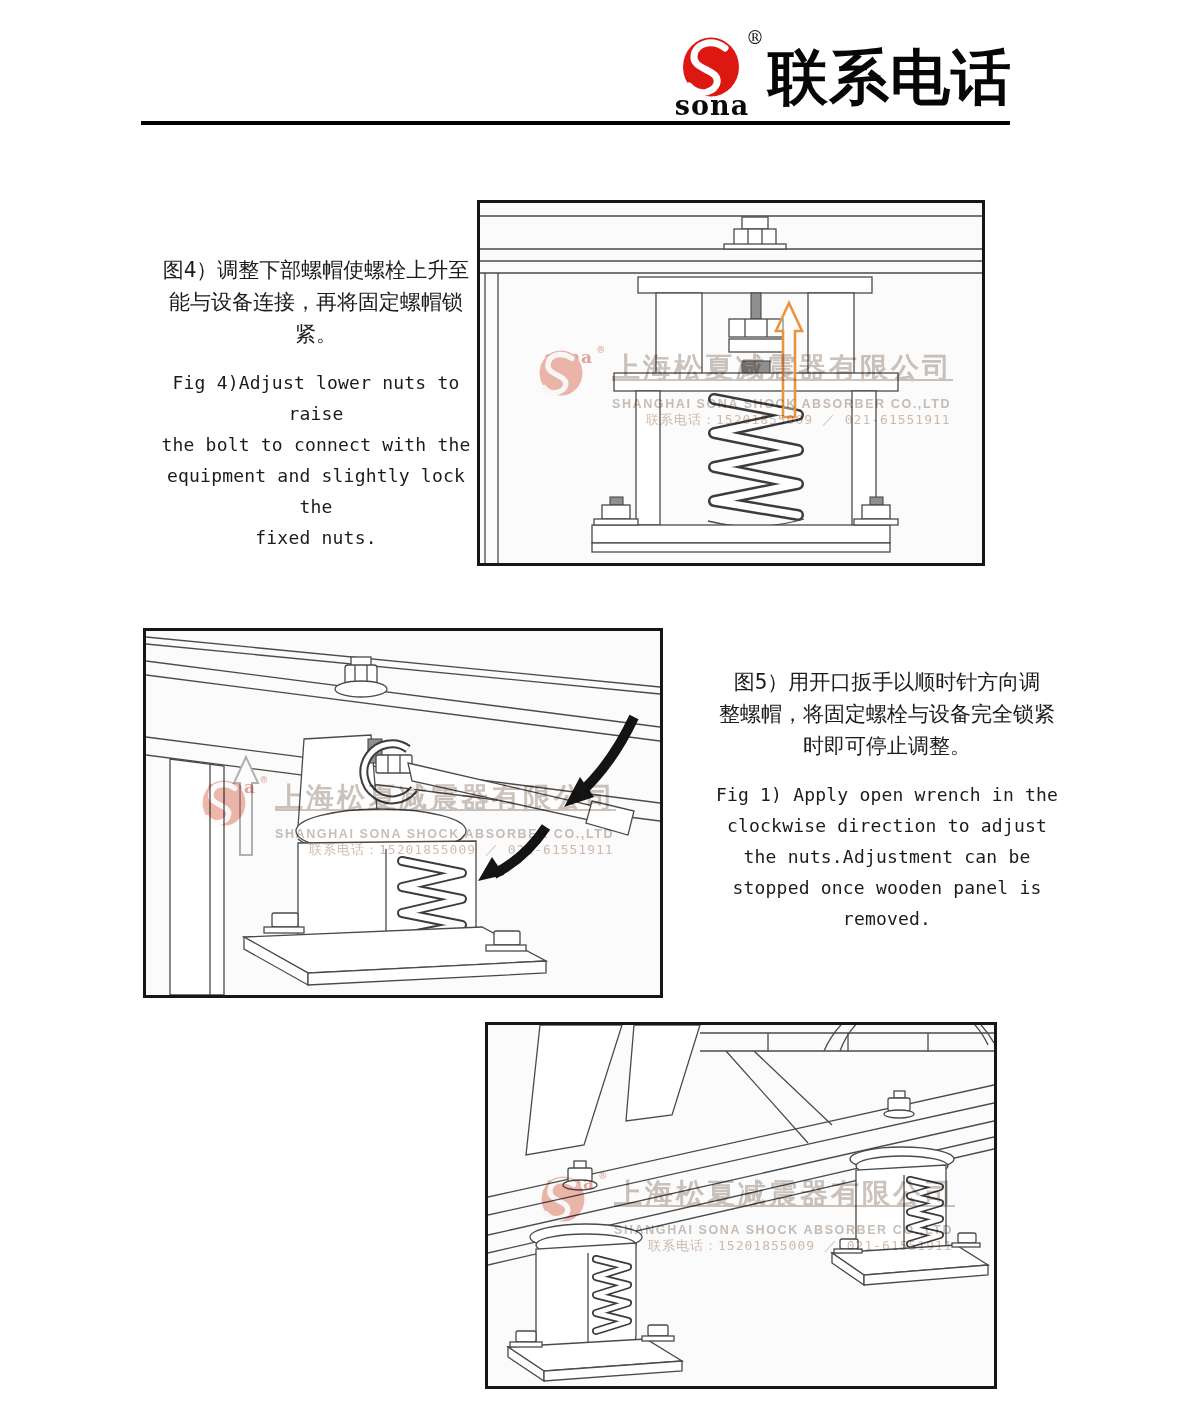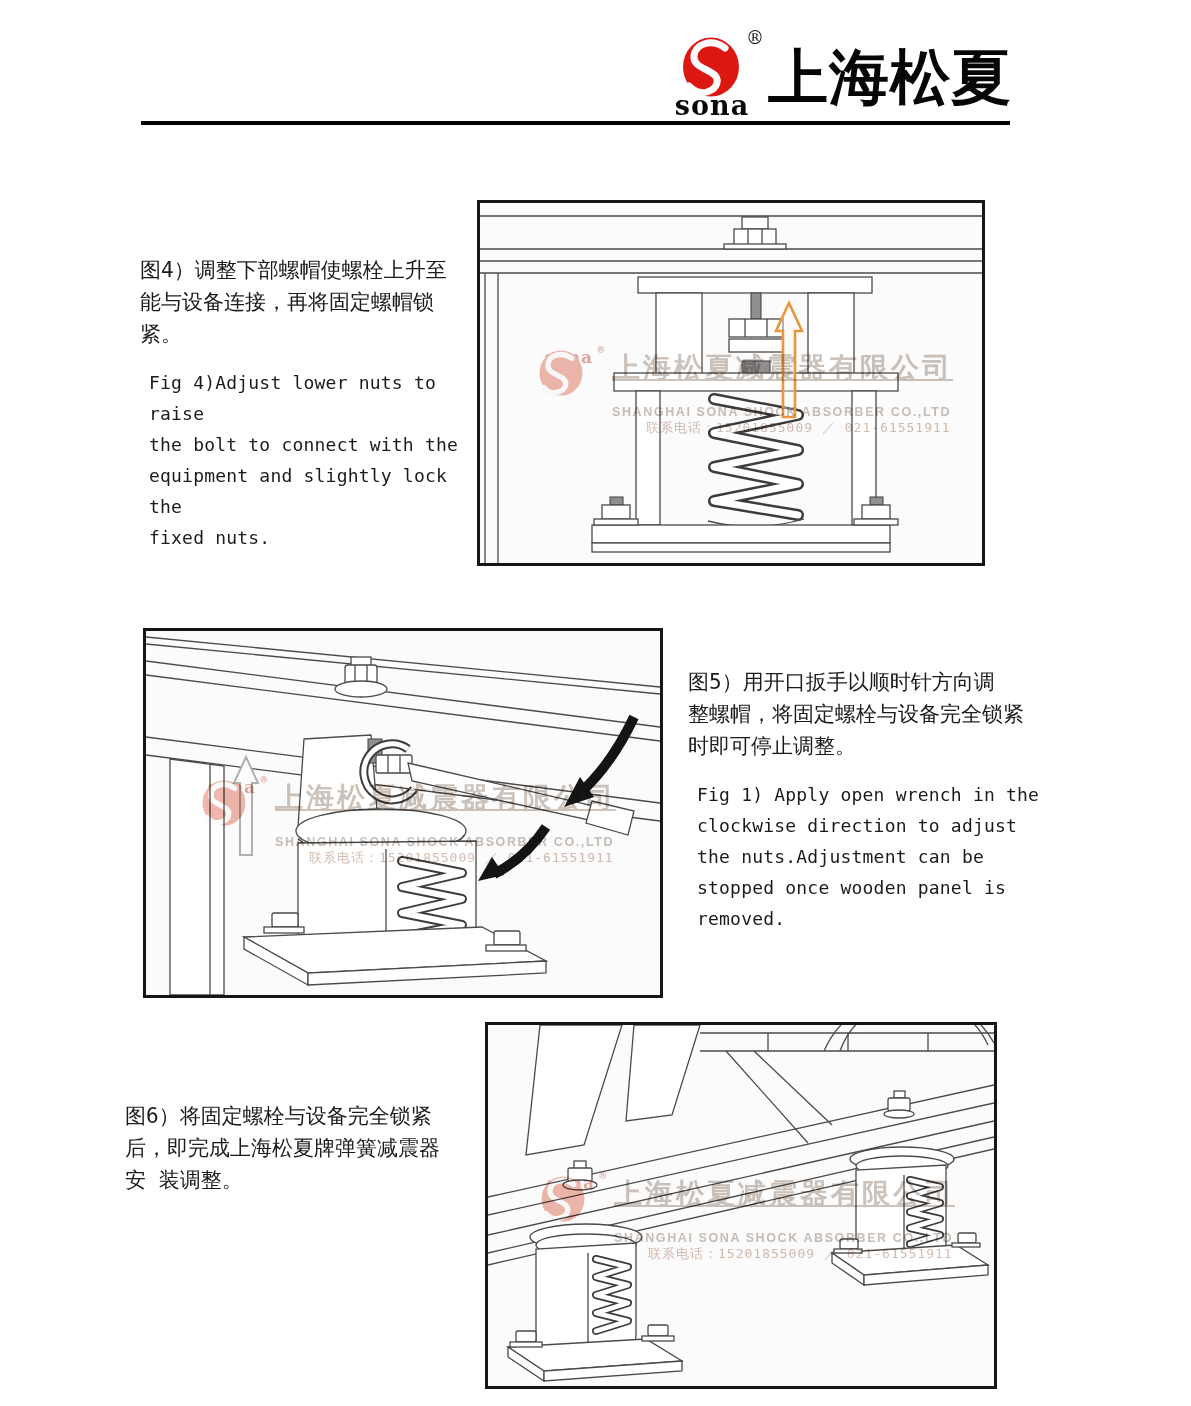--- a/index.html
+++ b/index.html
@@ -11,21 +11,21 @@
   
   .logo-mark{position:absolute;left:681px;top:36px;width:60px;height:62px;}
   .reg-mark{position:absolute;left:746px;top:27px;font-size:18px;color:#101010;
     font-family:"DejaVu Serif",serif;}
   .logo-sona{position:absolute;left:672px;top:90px;width:80px;text-align:center;
     font-family:"DejaVu Serif",serif;font-weight:bold;font-size:27px;letter-spacing:1px;color:#0a0a0a;}
   .brand{position:absolute;left:768px;top:38px;font-family:"Liberation Sans","DejaVu Sans",sans-serif;
     font-weight:bold;font-size:60px;letter-spacing:1px;color:#060606;}
   .head-rule{position:absolute;left:141px;top:121px;width:869px;height:4px;background:#000;}
   
-  .caption{position:absolute;}
+  .caption{position:absolute;text-align:center;}
   .cap-zh{font-size:21px;line-height:32px;margin:0 0 17px 0;white-space:pre-line;}
   .cap-en{font-size:18px;line-height:31px;margin:9px;white-space:pre-line;letter-spacing:0.2px;}
   #cap4{left:140px;top:254px;width:352px;}
   #cap5{left:688px;top:666px;width:398px;}
   #cap6{left:125px;top:1100px;width:372px;}
   
   .figure{position:absolute;border:3px solid #161616;background:#fbfbfb;
     box-sizing:border-box;overflow:hidden;}
   #fig4-box{left:477px;top:200px;width:508px;height:366px;}
   #fig5-box{left:143px;top:628px;width:520px;height:370px;}
@@ -34,21 +34,21 @@
   
   .wm{position:absolute;display:flex;gap:12px;align-items:flex-start;
     mix-blend-mode:multiply;pointer-events:none;}
   .wm-logo{width:62px;text-align:center;position:relative;}
   .wm-reg{position:absolute;right:-4px;top:-6px;font-size:11px;color:#e0a89d;}
   .wm-logo-txt{font-family:"DejaVu Serif",serif;font-weight:bold;font-size:17px;
     color:#e2a89d;letter-spacing:1px;margin-top:-2px;}
   .wm-zh{font-family:"Liberation Sans","DejaVu Sans",sans-serif;font-weight:bold;
     font-size:28px;letter-spacing:3px;color:#ccc3bc;white-space:nowrap;text-decoration:underline;}
   .wm-en{font-family:"Liberation Sans","DejaVu Sans",sans-serif;font-weight:bold;
-    font-size:12.5px;letter-spacing:1.6px;color:#c8bfb8;white-space:nowrap;margin-top:18px;}
+    font-size:12.5px;letter-spacing:1.6px;color:#c8bfb8;white-space:nowrap;margin-top:10px;}
   .wm-ph{font-size:13px;letter-spacing:1px;color:#d2bcb0;white-space:nowrap;
     padding-left:34px;}
   
   .ln{stroke:#4a4a4a;stroke-width:1.3;fill:none;}
   .wfill{stroke:#4a4a4a;stroke-width:1.3;fill:#ffffff;}
   .dfill{stroke:#4a4a4a;stroke-width:1.1;fill:#8f8f8f;}
   .spring-b{stroke:#3c3c3c;stroke-width:12;fill:none;stroke-linejoin:round;stroke-linecap:round;}
   .spring-w{stroke:#ffffff;stroke-width:7;fill:none;stroke-linejoin:round;stroke-linecap:round;}
   .spring-b2{stroke:#3c3c3c;stroke-width:10;fill:none;stroke-linejoin:round;stroke-linecap:round;}
   .spring-w2{stroke:#ffffff;stroke-width:6;fill:none;stroke-linejoin:round;stroke-linecap:round;}
@@ -60,21 +60,21 @@
 </head>
 <body>
 
 <div>
   <svg class="logo-mark" viewBox="0 0 60 62">
     <ellipse cx="30" cy="31" rx="28" ry="29.5" fill="#dd1712"></ellipse>
     <path d="M44,12 C30,2 14,8 13,20 C12,30 24,32 31,37 C39,42 38,52 26,56 C19,58 12,55 8,50" stroke="#ffffff" stroke-width="7" fill="none" stroke-linecap="round"></path>
   </svg>
   <span class="reg-mark">®</span>
   <div class="logo-sona">sona</div>
-  <div class="brand">上海松夏</div>
+  <div class="brand">联系电话</div>
   <div class="head-rule"></div>
 </div>
 
 <div class="caption" id="cap4">
   <p class="cap-zh">图4）调整下部螺帽使螺栓上升至
 能与设备连接，再将固定螺帽锁
 紧。</p>
   <p class="cap-en">Fig 4)Adjust lower nuts to raise
 the bolt to connect with the
 equipment and slightly lock the
@@ -248,23 +248,20 @@
 整螺帽，将固定螺栓与设备完全锁紧
 时即可停止调整。</p>
   <p class="cap-en">Fig 1) Apply open wrench in the
 clockwise direction to adjust
 the nuts.Adjustment can be
 stopped once wooden panel is
 removed.</p>
 </div>
 
 <div class="caption" id="cap6">
-  <p class="cap-zh">图6）将固定螺栓与设备完全锁紧
-后，即完成上海松夏牌弹簧减震器
-安 装调整。</p>
 </div>
 
 <div class="figure" id="fig6-box">
   <svg width="506" height="361" viewBox="0 0 506 361">
     <g>
       <polygon class="wfill" points="52,0 134,0 96,120 38,130"></polygon>
       <polygon class="wfill" points="146,0 212,0 184,90 138,96"></polygon>
       <line class="ln" x1="212" y1="8" x2="506" y2="8"></line>
       <line class="ln" x1="212" y1="26" x2="506" y2="26"></line>
       <line class="ln" x1="280" y1="8" x2="280" y2="26"></line>

